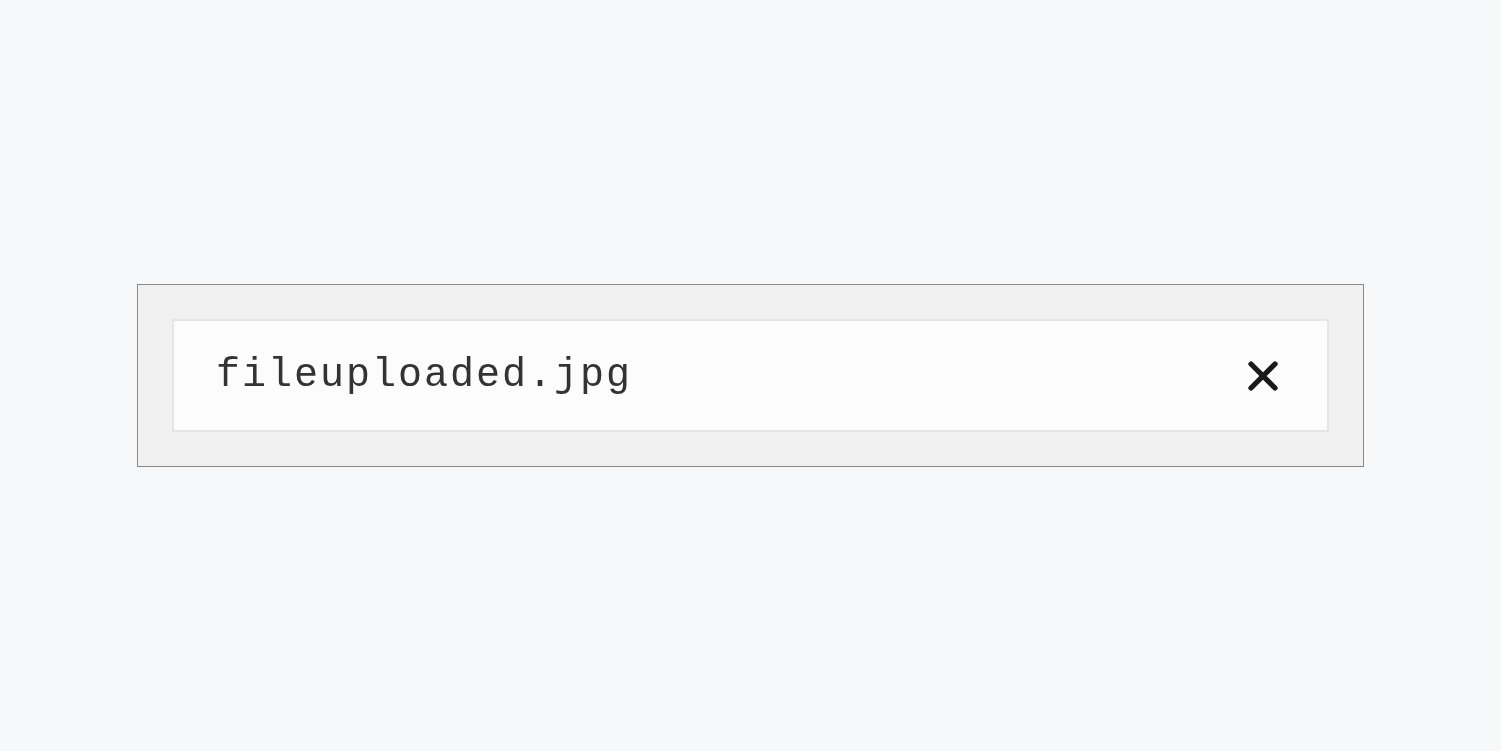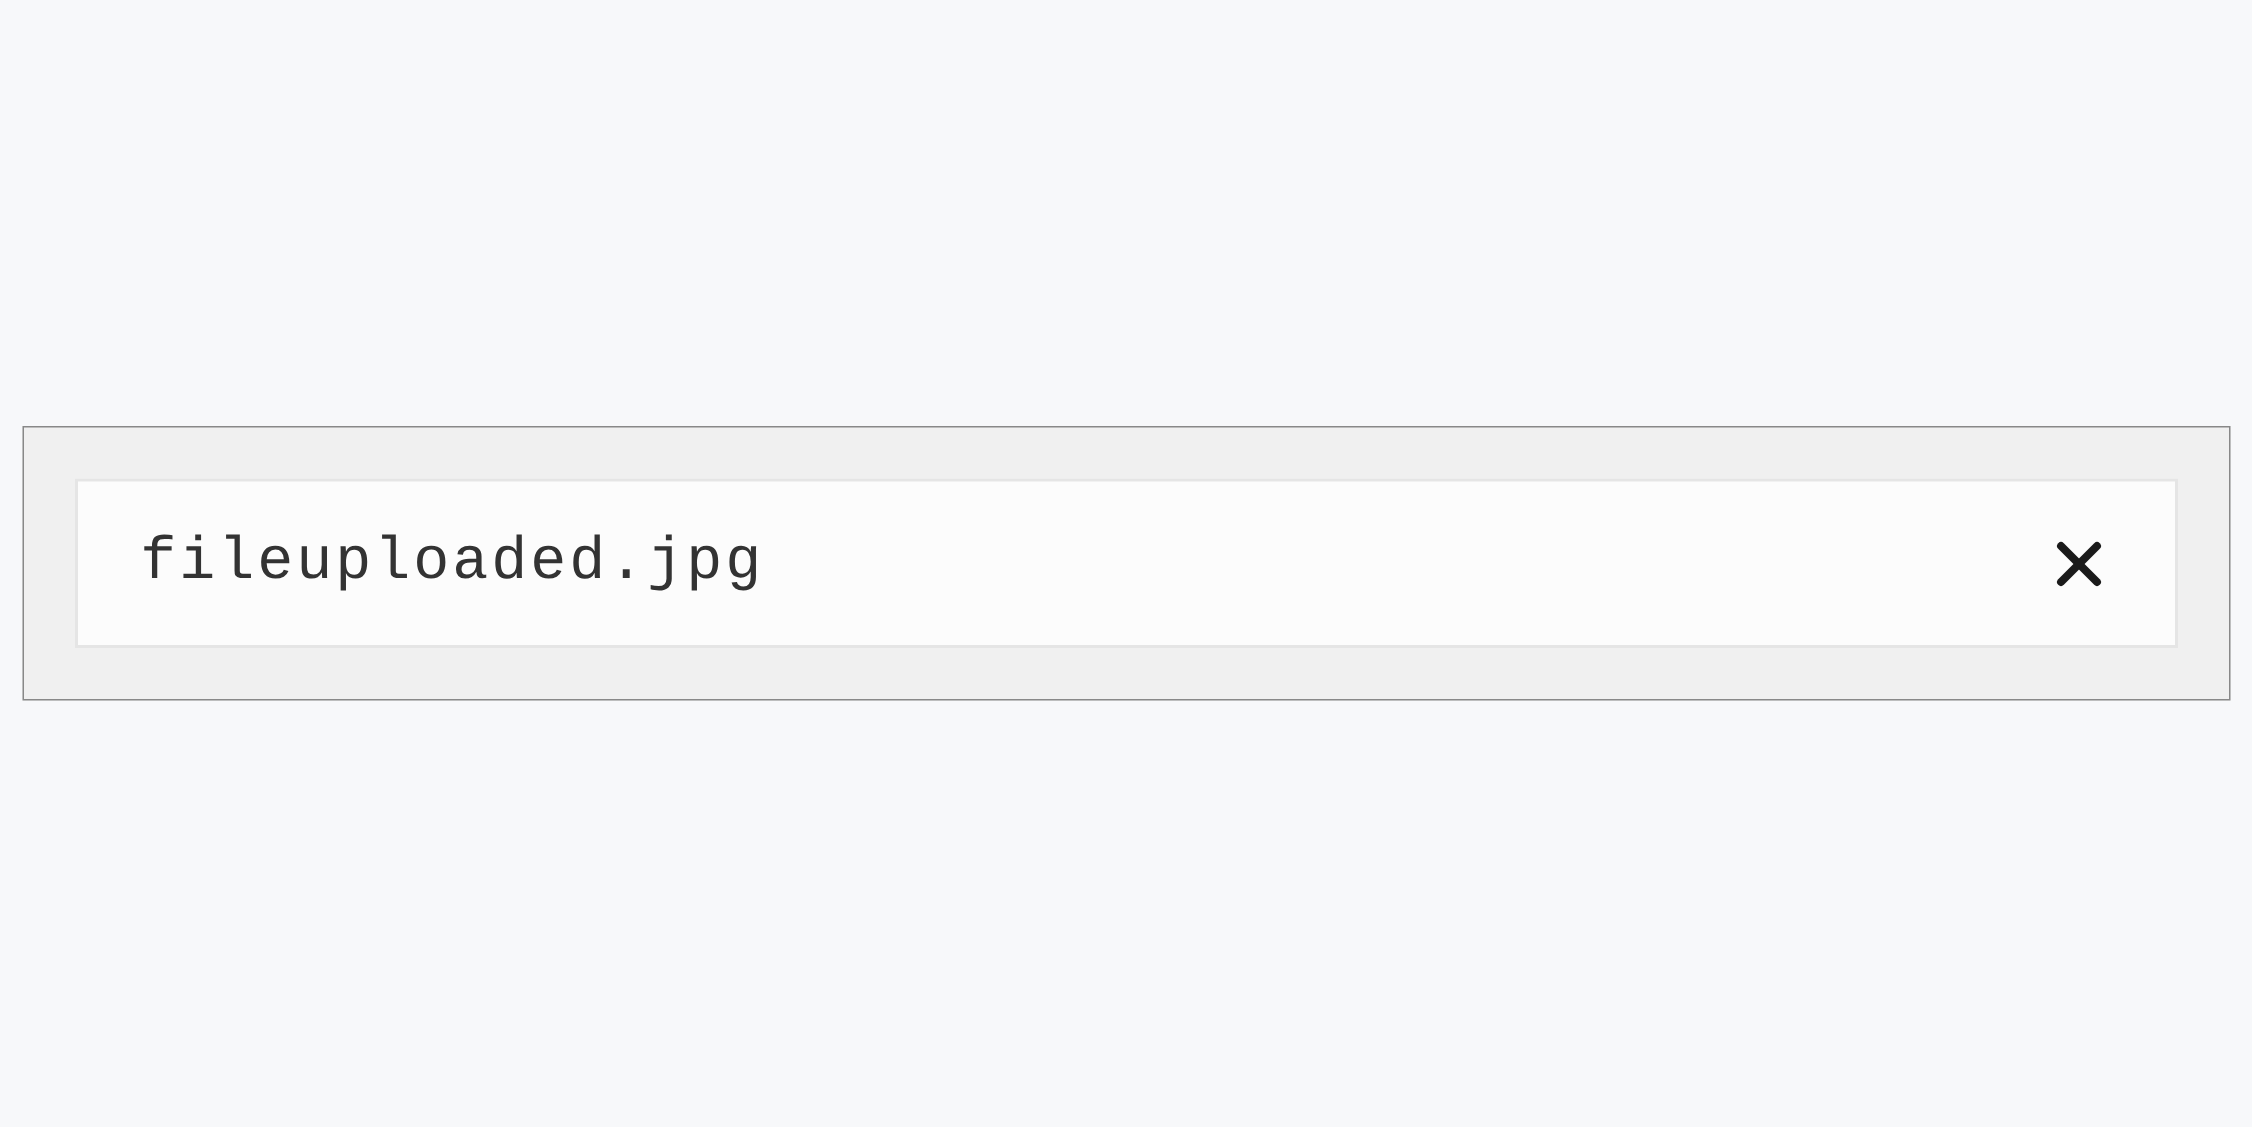--- a/index.html
+++ b/index.html
@@ -10,21 +10,21 @@
     body {
       width: 1501px;
       height: 751px;
       background-color: #f7f8fa;
       display: flex;
       align-items: center;
       justify-content: center;
       font-family: 'Courier New', Courier, monospace;
     }
     .outer-container {
-      width: 1472px;
+      width: 1227px;
       background-color: #f0f0f0;
       border: 1px solid #888888;
       padding: 34px;
     }
     .file-row {
       background-color: #fcfcfc;
       border: 2px solid #e5e5e5;
       display: flex;
       align-items: center;
       justify-content: space-between;

